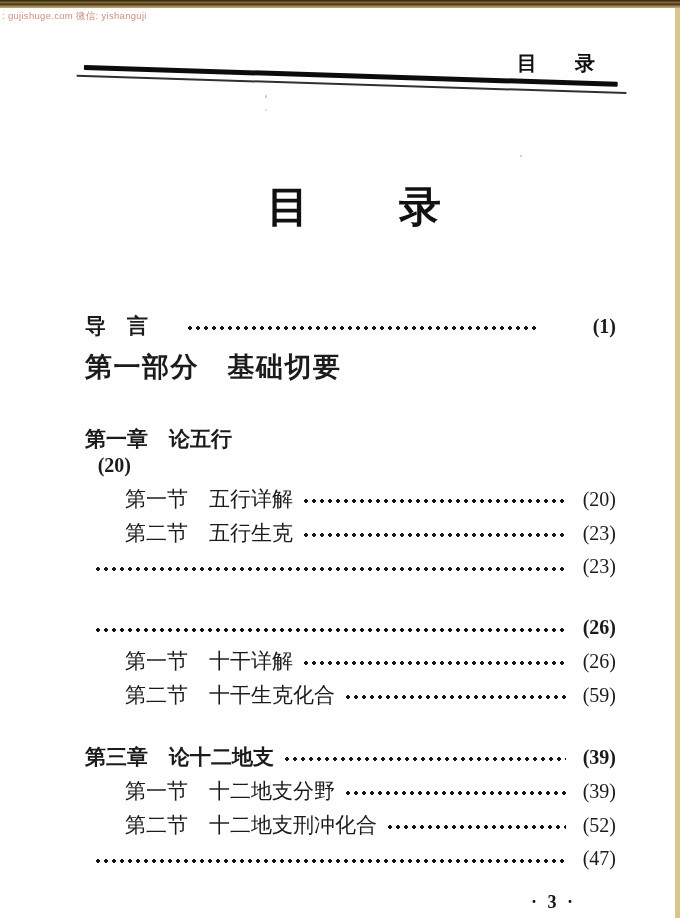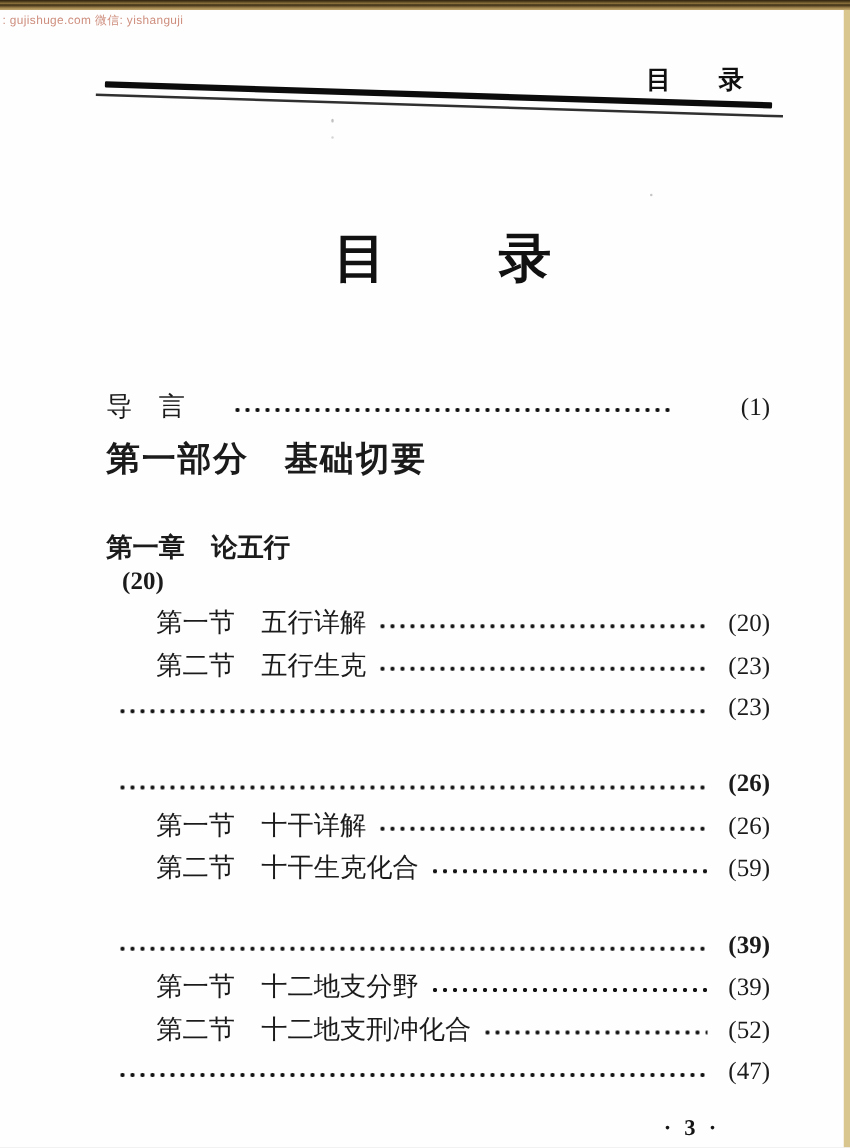--- a/index.html
+++ b/index.html
@@ -59,21 +59,21 @@
   .row .leader {
     flex: 1; align-self: center; height: 10px;
     margin: 4px 4px 0 9px;
     background: radial-gradient(circle, #151515 1.6px, rgba(0,0,0,0) 1.8px)
                 left center / 8px 8px repeat-x;
   }
   .row .pageno {
     font-family: "Liberation Serif", "DejaVu Serif", serif;
     font-size: 20px; min-width: 46px; text-align: right; white-space: pre;
   }
-  .row--intro { font-weight: normal; gap: 29px; }
+  .row--intro { font-weight: bold; gap: 29px; }
   .row--part {
     margin-top: 14px;
     font-size: 27px; line-height: 30px; font-weight: bold; letter-spacing: 1.5px;
   }
   .row--chapter { margin-top: 38px; font-weight: bold; }
   .row--part + .row--chapter { margin-top: 45px; flex-direction: column; }
   .row--section { margin-top: 10px; }
   .row--section .label { margin-left: 40px; }
   
   .footer-pageno {
@@ -153,20 +153,21 @@
       <span class="pageno">(26)</span>
     </div>
 
     <div class="row row--section">
       <span class="label">第二节　十干生克化合</span>
       <span class="leader"></span>
       <span class="pageno">(59)</span>
     </div>
 
     <div class="row row--chapter">
+      <span class="label">第三章　论十二地支</span>
       <span class="leader"></span>
       <span class="pageno">(39)</span>
     </div>
 
     <div class="row row--section">
       <span class="label">第一节　十二地支分野</span>
       <span class="leader"></span>
       <span class="pageno">(39)</span>
     </div>
 

